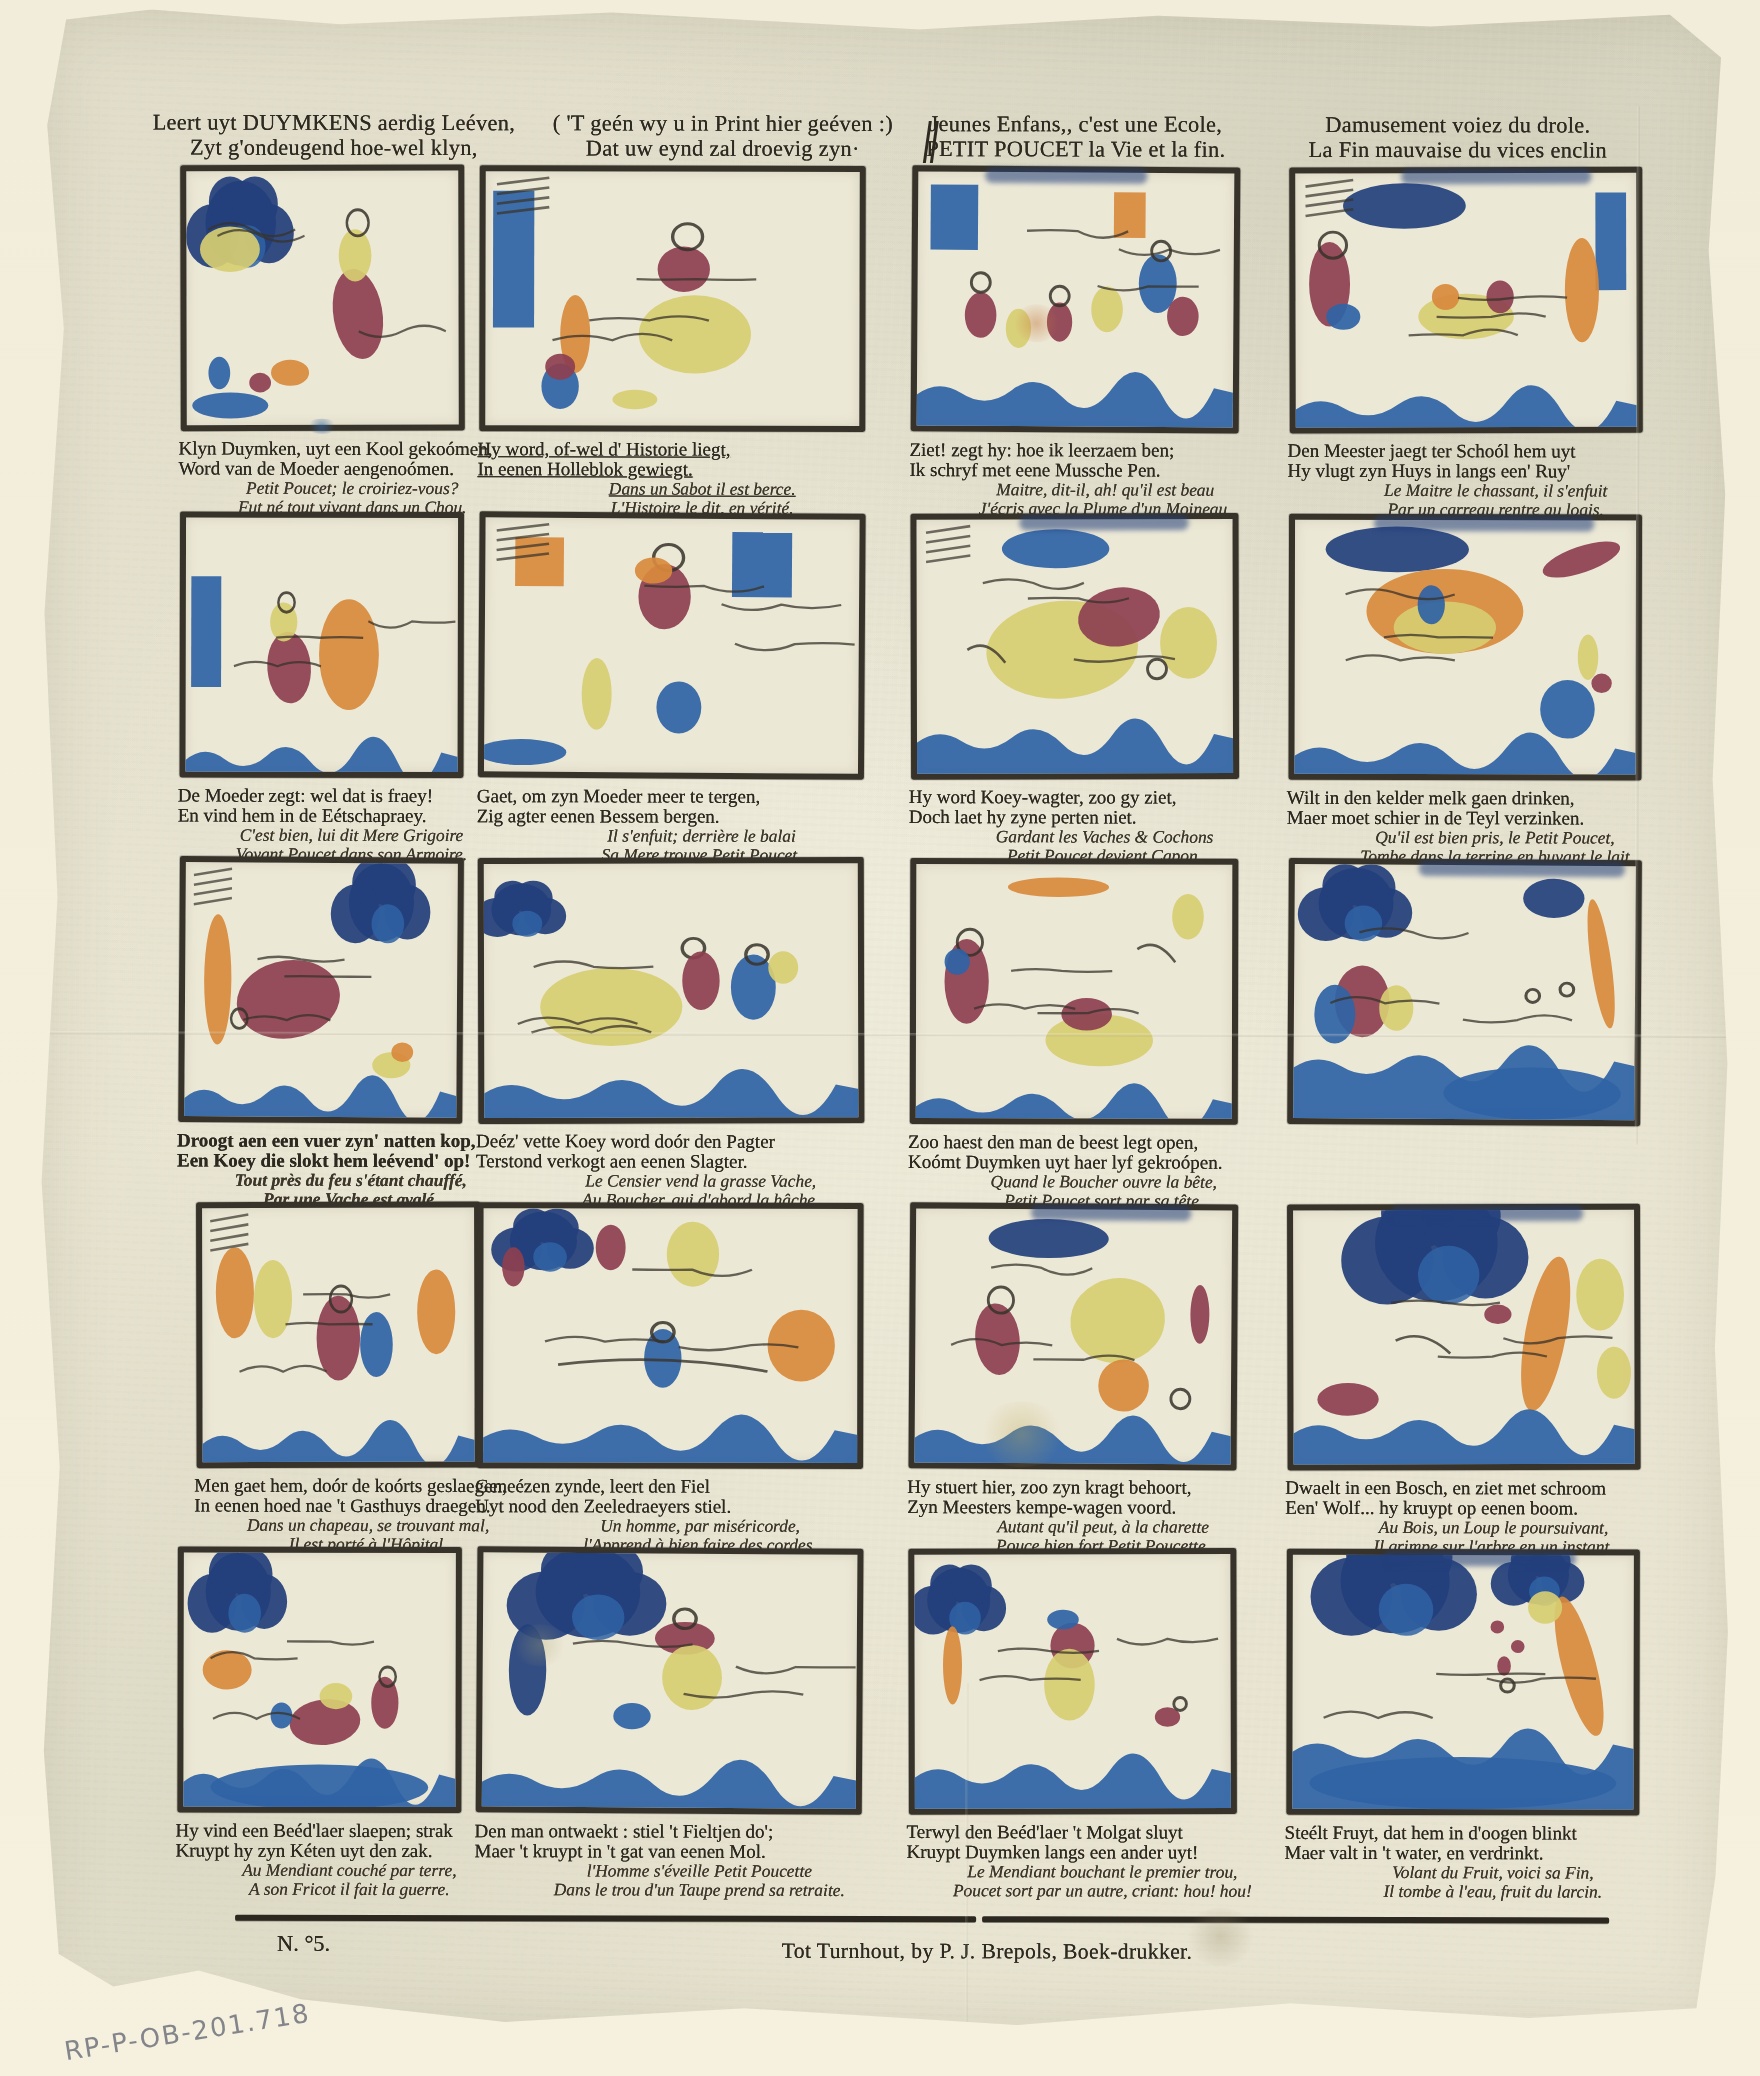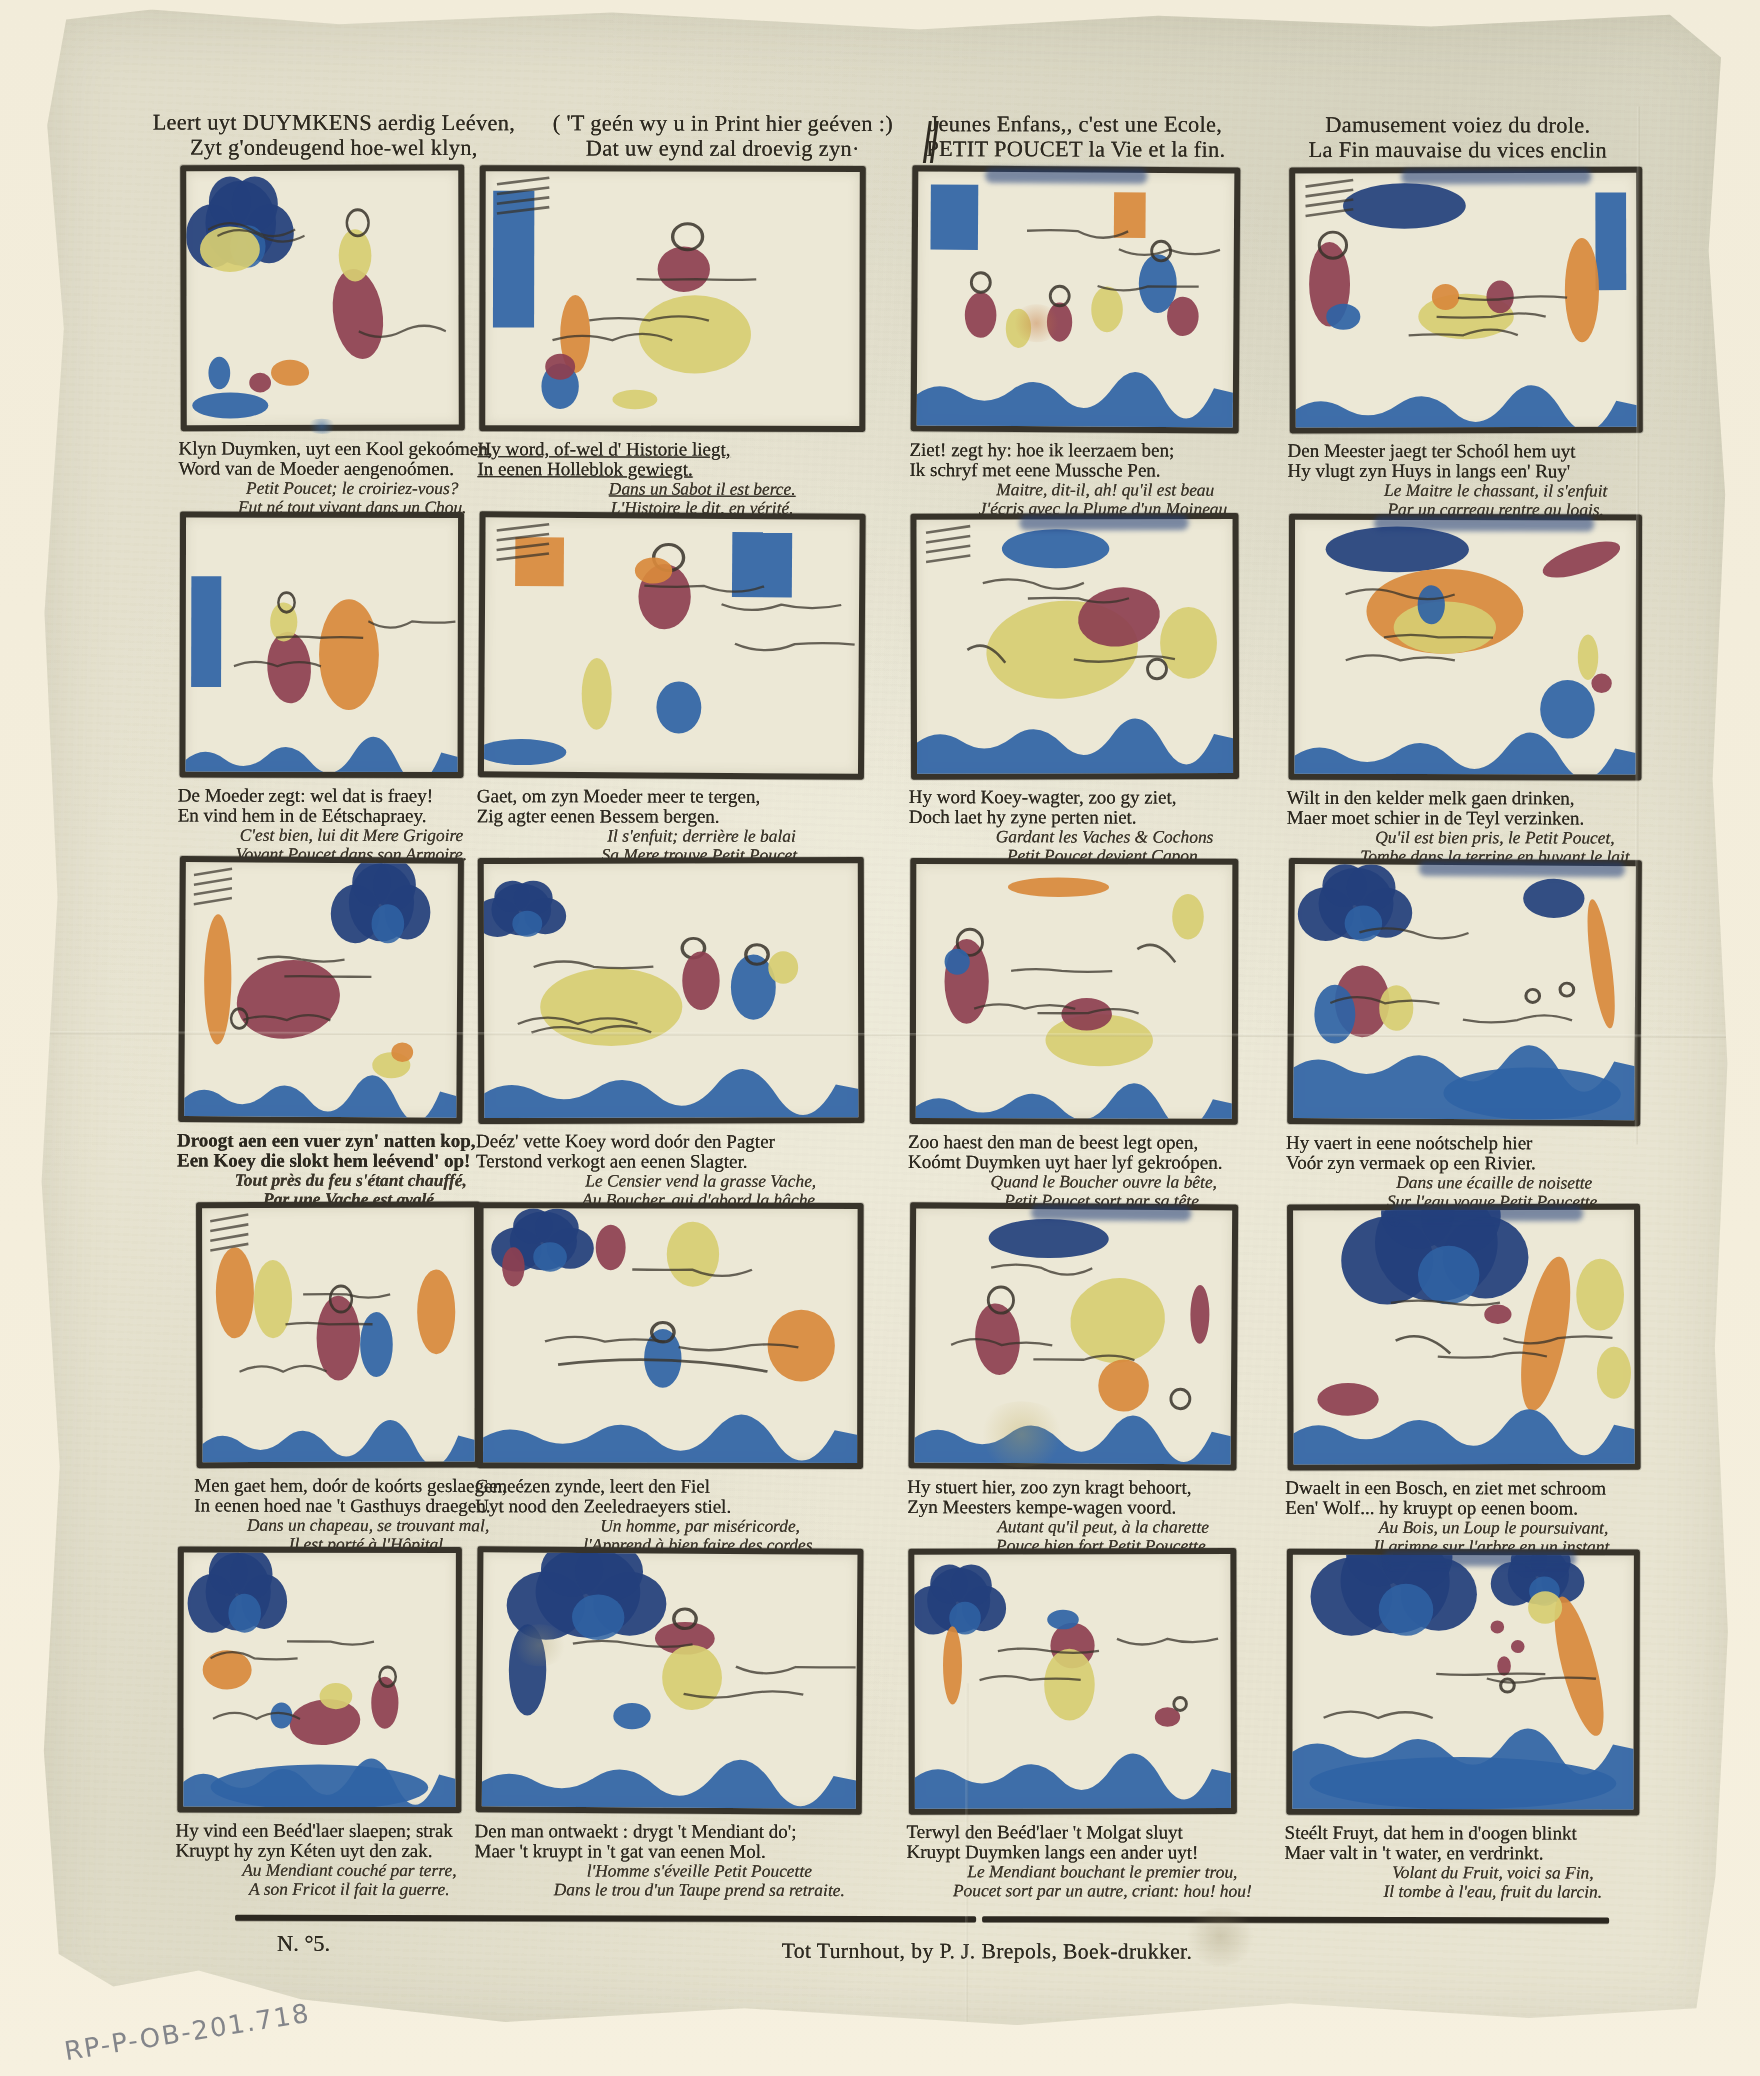--- a/index.html
+++ b/index.html
@@ -396,26 +396,20 @@
             <circle cx="70" cy="40" r="2" fill="none" stroke="#38332a" stroke-width="0.9" opacity="0.85"></circle>
             <circle cx="80" cy="38" r="2" fill="none" stroke="#38332a" stroke-width="0.9" opacity="0.85"></circle>
             <ellipse cx="70" cy="70" rx="26" ry="8" transform="rotate(0 70 70)" fill="#2f63a5" opacity="0.92"></ellipse>
             <path d="M -2 82 L -2 64 Q 6 57 14 62 T 30 61 T 46 63 T 62 60 T 78 63 T 94 60 L 103 62 L 103 82 Z" fill="#2f63a5" opacity="0.92"></path>
             <path d="M 49.56549601932056 47.44087460270384 q 8 1.5420661359094083 16 0 q 8 -2.9272646124009043 16 0" fill="none" stroke="#38332a" stroke-width="0.7" opacity="0.75"></path>
             <path d="M 19.049692254455294 20.819519511118415 q 8 -2.5267076994059607 16 0 q 8 3.336583644442726 16 0" fill="none" stroke="#38332a" stroke-width="0.7" opacity="0.75"></path>
             <path d="M 10.65107781146071 42.56818595697405 q 8 -3.6465229584719054 16 0 q 8 -1.7807496369350702 16 0" fill="none" stroke="#38332a" stroke-width="0.7" opacity="0.75"></path>
           </svg>
     <div class="smear" style="top: -4.2px; left: 36.4238%; width: 60.4006%;"></div>
         </div>
-    <div class="caption" style="top: 274px; left: -10px; width: 420px;">
-      <div class="nl">Hy vaert in eene noótschelp hier</div>
-      <div class="nl">Voór zyn vermaek op een Rivier.</div>
-      <div class="fr">Dans une écaille de noisette</div>
-      <div class="fr">Sur l'eau vogue Petit Poucette.</div>
-    </div>
   </div>
       <div class="cell" style="left: 167px; top: 1198px; width: 284px;">
     <div class="panel" title="carried-in-a-hat-to-hospital" style="height: 266px; transform: rotate(-0.25deg);">
       <svg viewBox="0 0 100 78" preserveAspectRatio="none">
             <ellipse cx="12" cy="26" rx="7" ry="14" transform="rotate(0 12 26)" fill="#d8893c" opacity="0.92"></ellipse>
             <ellipse cx="26" cy="28" rx="7" ry="12" transform="rotate(0 26 28)" fill="#d7cd72" opacity="0.92"></ellipse>
             <ellipse cx="50" cy="40" rx="8" ry="13" transform="rotate(0 50 40)" fill="#8d3f50" opacity="0.92"></ellipse>
             <circle cx="51" cy="28" r="4" fill="none" stroke="#38332a" stroke-width="0.9" opacity="0.85"></circle>
             <ellipse cx="64" cy="42" rx="6" ry="10" transform="rotate(0 64 42)" fill="#2f63a5" opacity="0.92"></ellipse>
             <ellipse cx="86" cy="32" rx="7" ry="13" transform="rotate(0 86 32)" fill="#d8893c" opacity="0.92"></ellipse>
@@ -561,21 +555,21 @@
             <circle cx="54" cy="20" r="3" fill="none" stroke="#38332a" stroke-width="0.9" opacity="0.85"></circle>
             <ellipse cx="56" cy="38" rx="8" ry="10" transform="rotate(0 56 38)" fill="#d7cd72" opacity="0.92"></ellipse>
             <ellipse cx="40" cy="50" rx="5" ry="4" transform="rotate(0 40 50)" fill="#2f63a5" opacity="0.92"></ellipse>
             <path d="M -2 82 L -2 72 Q 6 65 14 70 T 30 69 T 46 71 T 62 68 T 78 71 T 94 68 L 103 70 L 103 82 Z" fill="#2f63a5" opacity="0.92"></path>
             <path d="M 67.7068691633649 34.59325111902581 q 8 3.9609158884486533 16 0 q 8 0.09570561905275099 16 0" fill="none" stroke="#38332a" stroke-width="0.7" opacity="0.75"></path>
             <path d="M 24.076666519293212 27.850551360676036 q 8 -1.8564444640942384 16 0 q 8 1.6822232092526974 16 0" fill="none" stroke="#38332a" stroke-width="0.7" opacity="0.75"></path>
             <path d="M 53.76122197031509 43.082367677096045 q 8 2.101496262708679 16 0 q 8 -1.9017335710814223 16 0" fill="none" stroke="#38332a" stroke-width="0.7" opacity="0.75"></path>
           </svg>
     </div>
     <div class="caption" style="top: 274px; left: -10px; width: 453px;">
-      <div class="nl">Den man ontwaekt : drygt 't Mendiant do';</div>
+      <div class="nl">Den man ontwaekt : stiel 't Fieltjen do';</div>
       <div class="nl">Maer 't kruypt in 't gat van eenen Mol.</div>
       <div class="fr">l'Homme s'éveille Petit Poucette</div>
       <div class="fr">Dans le trou d'un Taupe prend sa retraite.</div>
     </div>
   </div>
       <div class="cell" style="left: 880px; top: 1543px; width: 328px;">
     <div class="panel" title="escapes-through-another-molehill" style="height: 266px; transform: rotate(-0.25deg);">
       <svg viewBox="0 0 100 78" preserveAspectRatio="none">
             <circle cx="14" cy="14" r="10" fill="#23407c" opacity="0.93"></circle>
             <circle cx="6" cy="17" r="7.5" fill="#23407c" opacity="0.93"></circle>

